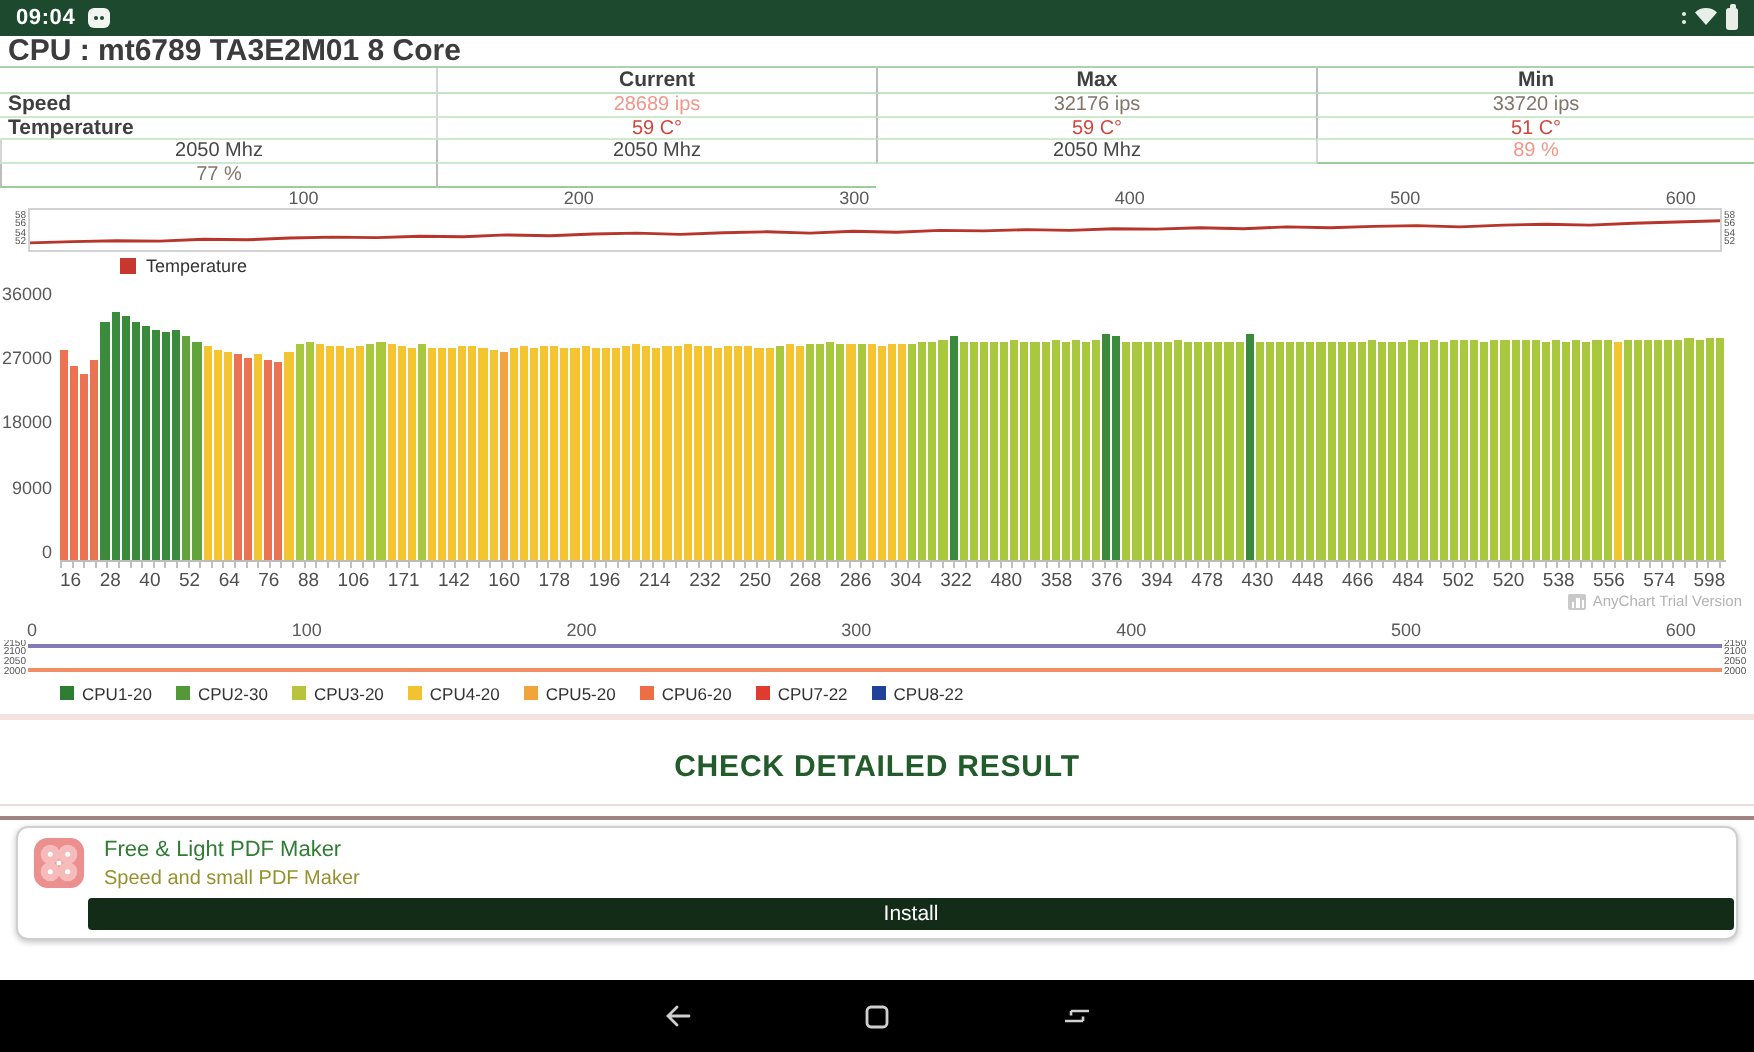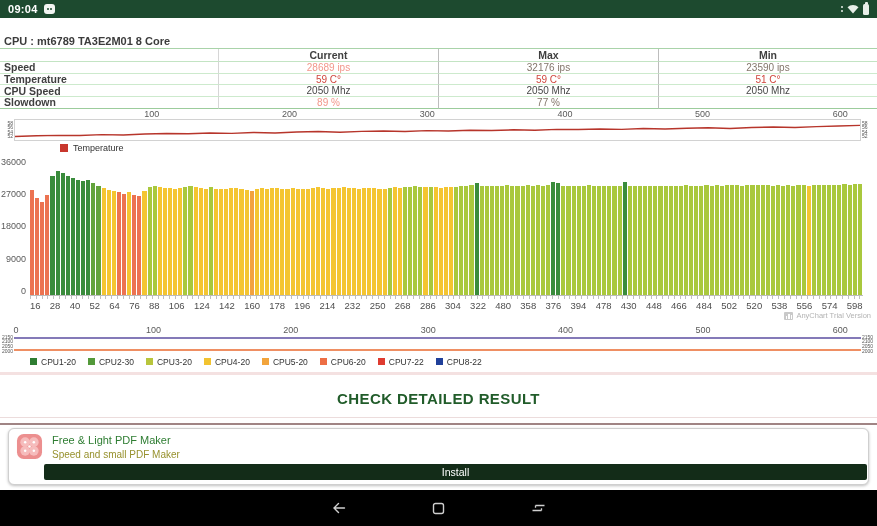--- a/index.html
+++ b/index.html
@@ -21,21 +21,21 @@
   .sb-notif { width: 11px; height: 10px; background: #f2f5f2; border-radius: 3px;
     display: flex; align-items: center; justify-content: center; gap: 1px; }
   .sb-notif i { width: 2px; height: 2px; background: #1d4a2f; border-radius: 50%; display: block; }
   .sb-right { display: flex; align-items: center; gap: 4px; }
   .sb-dots { display: flex; flex-direction: column; gap: 2px; }
   .sb-dots i { width: 2px; height: 2px; background: #e8efe9; border-radius: 50%; display: block; }
   .sb-batt { width: 6px; height: 11px; background: #e8efe9; border-radius: 1.5px; position: relative; }
   .sb-batt:before { content:""; position:absolute; top:-2px; left:1.5px; width:3px; height:2px; background:#e8efe9; border-radius:1px 1px 0 0; }
 
   
-  .cpu-info { padding: 17px 4px 1px; font-size: 11px; line-height: 12px; font-weight: bold; color: #3c3c3c; }
+  .cpu-info { padding: 2px 4px 1px; font-size: 15px; line-height: 12px; font-weight: bold; color: #3c3c3c; }
 
   
   .info-table { display: grid; grid-template-columns: 218px 220px 220px 1fr; border-top: 1px solid #a9d3a9; }
   .t-cell { font-size: 10px; color: #3f3f3f; border-bottom: 1px solid #cdeacd;
     display: flex; align-items: center; justify-content: center; height: 11.7px; }
   .t-cell.hdr { height: 13px; font-weight: bold; font-size: 10.5px; border-bottom: 1px solid #c3e4c3; }
   .t-cell.lbl { justify-content: flex-start; padding-left: 4px; font-weight: bold; font-size: 10.5px; }
   .t-cell.vsep { border-left: 1px solid #bdbdbd; }
   .t-cell.vsep-light { border-left: 1px solid #d6d6d6; }
   .info-table .row-last { border-bottom: 1px solid #9ccc9c; }
@@ -142,33 +142,31 @@
 
 <div class="info-table">
   <div class="t-cell hdr"></div>
   <div class="t-cell hdr vsep-light">Current</div>
   <div class="t-cell hdr vsep">Max</div>
   <div class="t-cell hdr vsep">Min</div>
 
   <div class="t-cell lbl">Speed</div>
   <div class="t-cell vsep-light val-salmon">28689 ips</div>
   <div class="t-cell vsep val-brown">32176 ips</div>
-  <div class="t-cell vsep val-brown">23590 ips</div>
+  <div class="t-cell vsep val-brown">33720 ips</div>
 
   <div class="t-cell lbl">Temperature</div>
   <div class="t-cell vsep-light val-red">59 C°</div>
   <div class="t-cell vsep val-red">59 C°</div>
   <div class="t-cell vsep val-red">51 C°</div>
 
-  <div class="t-cell lbl">CPU Speed</div>
   <div class="t-cell vsep-light val-dark">2050 Mhz</div>
   <div class="t-cell vsep val-dark">2050 Mhz</div>
   <div class="t-cell vsep val-dark">2050 Mhz</div>
 
-  <div class="t-cell lbl row-last">Slowdown</div>
   <div class="t-cell vsep-light row-last val-salmon">89 %</div>
   <div class="t-cell vsep row-last val-brown">77 %</div>
   <div class="t-cell vsep row-last"></div>
 </div>
 
 <div class="temp-axis-row" id="temp-ticks">
     <span class="tick-label" style="left: 16.2602%;">100</span>
     <span class="tick-label" style="left: 32.5203%;">200</span>
     <span class="tick-label" style="left: 48.7805%;">300</span>
     <span class="tick-label" style="left: 65.0407%;">400</span>
@@ -378,21 +376,21 @@
 </div>
 <div class="x-labels" id="x-labels">
     <span>16</span>
     <span>28</span>
     <span>40</span>
     <span>52</span>
     <span>64</span>
     <span>76</span>
     <span>88</span>
     <span>106</span>
-    <span>124</span>
+    <span>171</span>
     <span>142</span>
     <span>160</span>
     <span>178</span>
     <span>196</span>
     <span>214</span>
     <span>232</span>
     <span>250</span>
     <span>268</span>
     <span>286</span>
     <span>304</span>

